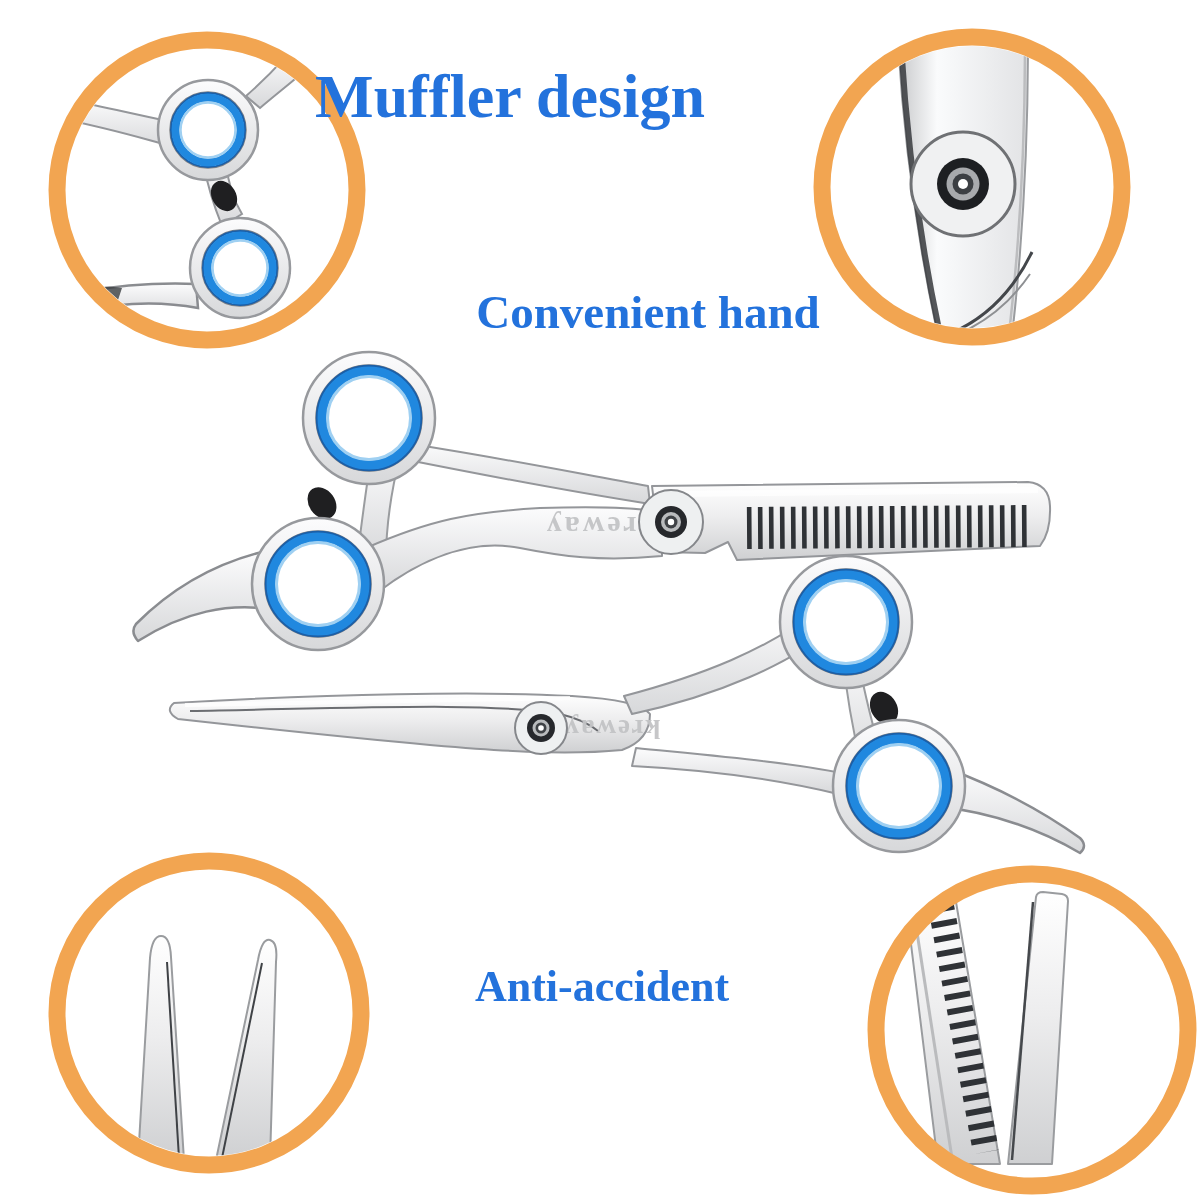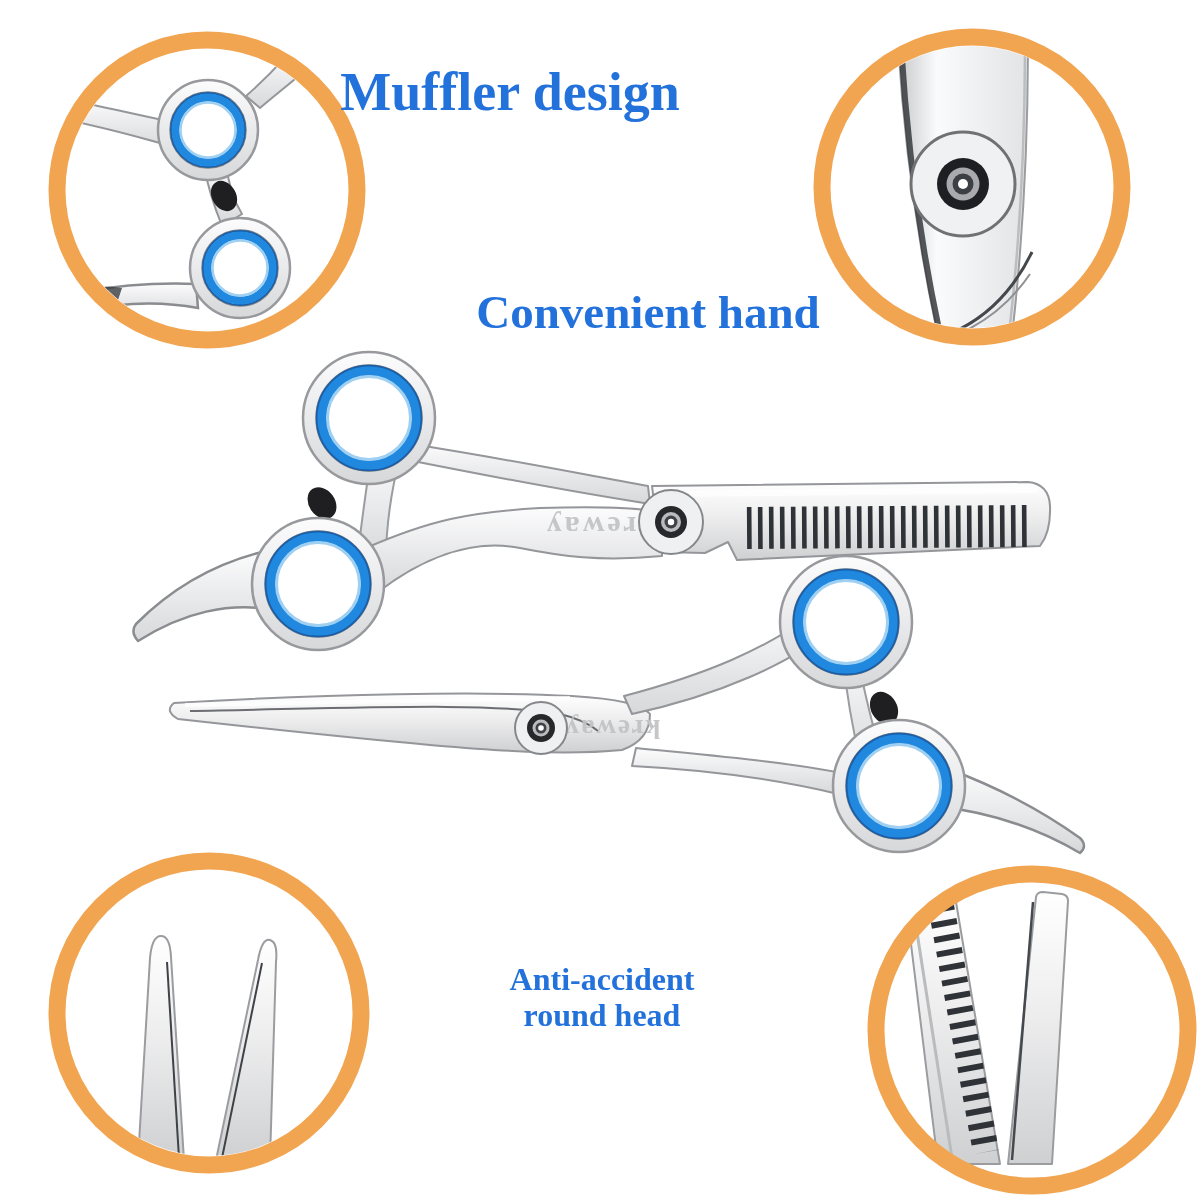--- a/index.html
+++ b/index.html
@@ -6,23 +6,23 @@
   .canvas{
     position:relative;width:1200px;height:1200px;overflow:hidden;
     background:var(--page-bg,#ffffff);
     font-family:"Liberation Serif","DejaVu Serif",serif;
   }
   .canvas svg{position:absolute;left:0;top:0;}
   .label{
     position:absolute;text-align:center;font-weight:700;
     color:var(--label-text,#2372dc);line-height:1.12;
   }
-  .label-muffler{left:300px;top:62px;width:420px;font-size:54px;}
+  .label-muffler{left:300px;top:62px;width:420px;font-size:62px;}
   .label-twist{left:418px;top:286px;width:460px;font-size:47px;}
-  .label-round{left:412px;top:962px;width:380px;font-size:32px;}
+  .label-round{left:412px;top:962px;width:380px;font-size:44px;}
   .engraving{
     font-family:"Liberation Serif","DejaVu Serif",serif;font-weight:700;
     fill:var(--engraving-gray,#c3c4c6);opacity:.95;
   }
 </style>
 </head>
 <body>
 
 <div class="canvas">
 
@@ -214,16 +214,15 @@
 </svg>
 
 <div class="label label-muffler">Muffler design</div>
 
 <div class="label label-twist">
   <div>Convenient hand</div>
 </div>
 
 <div class="label label-round">
   <div>Anti-accident</div>
-  <div>round head</div>
 </div>
 
 </div>
 
 </body></html>

